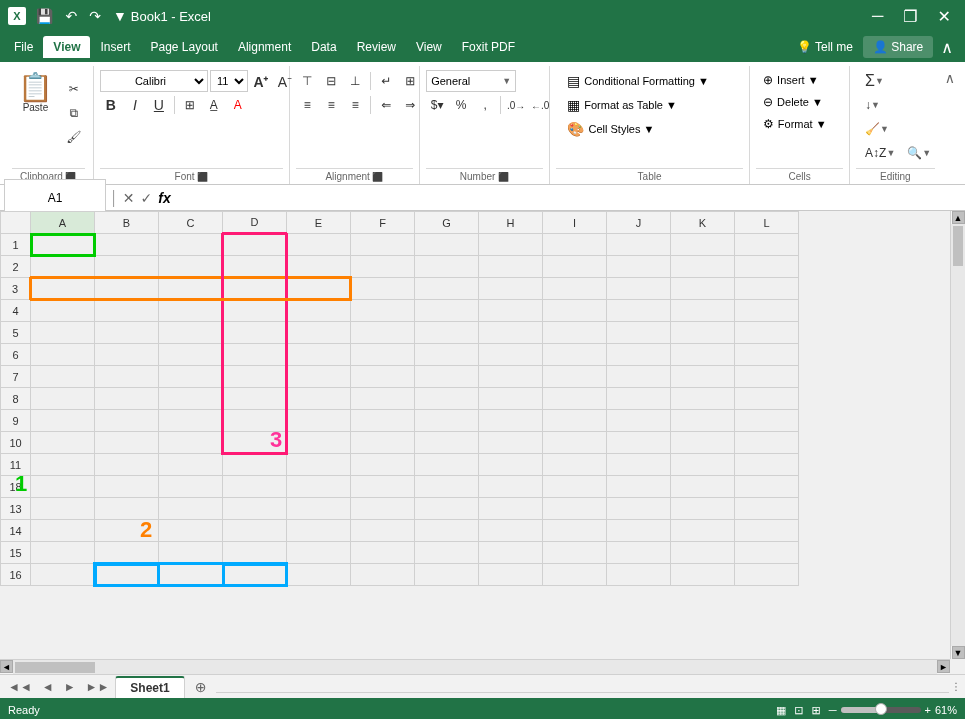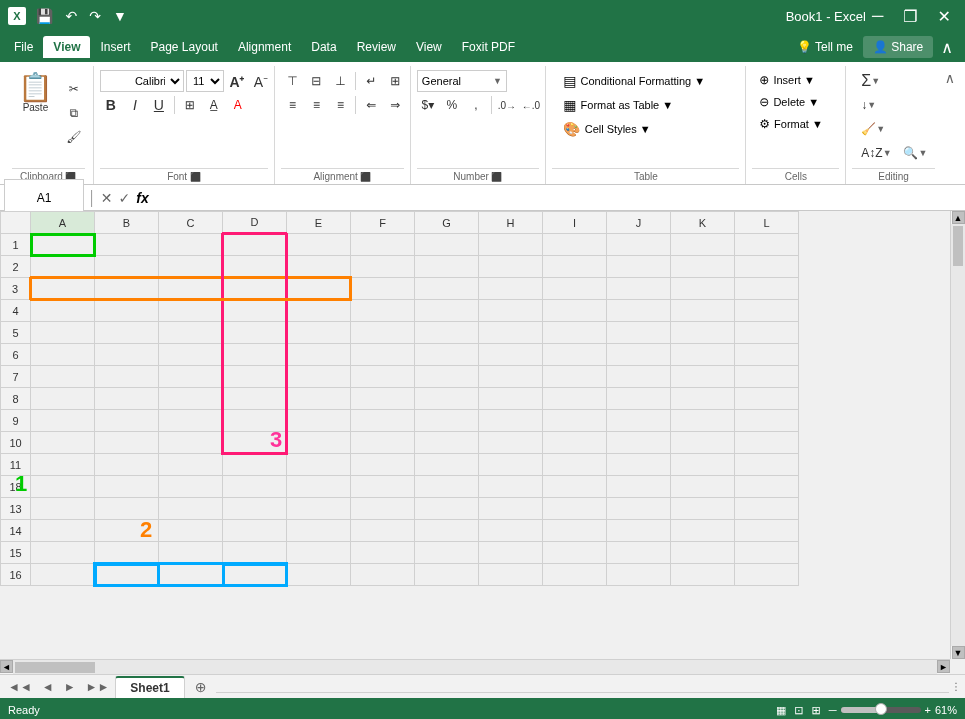--- a/index.html
+++ b/index.html
@@ -9,21 +9,21 @@
     .title-bar {
       background: #217346;
       color: white;
       height: 32px;
       display: flex;
       align-items: center;
       justify-content: space-between;
       padding: 0 8px;
     }
     .title-bar-left { display: flex; align-items: center; gap: 6px; }
-    .title-bar-center { flex: 1; text-align: right; font-size: 13px; }
+    .title-bar-center { flex: 1; text-align: left; font-size: 13px; }
     .title-bar-right { display: flex; align-items: center; gap: 8px; }
     .title-icon { width: 18px; height: 18px; background: #fff; border-radius: 2px; display: flex; align-items: center; justify-content: center; color: #217346; font-weight: bold; font-size: 11px; }
     .title-btn { color: white; font-size: 16px; cursor: pointer; padding: 2px 6px; }
 
     
     .qat { display: flex; align-items: center; gap: 4px; }
     .qat-btn { color: white; font-size: 14px; cursor: pointer; padding: 2px 4px; }
 
     
     .menu-bar {
@@ -74,21 +74,21 @@
     
     .font-row { display: flex; align-items: center; gap: 2px; margin-bottom: 2px; }
     select.font-select {
       font-size: 11px;
       border: 1px solid #ccc;
       padding: 1px 2px;
       height: 22px;
       background: white;
       cursor: pointer;
     }
-    .font-select.name { width: 84px; padding-left: 30px; }
+    .font-select.name { width: 108px; padding-left: 30px; }
     .font-select.size { width: 38px; }
 
     .ribbon-separator { width: 1px; height: 18px; background: #d0d0d0; margin: 0 2px; }
 
     
     .styles-section {
       display: flex;
       flex-direction: column;
       gap: 2px;
       padding: 2px 4px;
@@ -112,21 +112,21 @@
     .formula-bar {
       display: flex;
       align-items: center;
       height: 26px;
       background: white;
       border-bottom: 1px solid #c8c8c8;
       padding: 0 4px;
       gap: 4px;
     }
     .name-box {
-      width: 80px;
+      width: 102px;
       border: 1px solid #ccc;
       padding: 18px 4px;
       font-size: 12px;
       height: 20px;
       text-align: center;
     }
     .formula-icons { display: flex; gap: 6px; color: #666; cursor: pointer; font-size: 14px; }
     .formula-fx { color: #000000; font-style: italic; font-weight: bold; }
     .formula-input {
       flex: 1;

